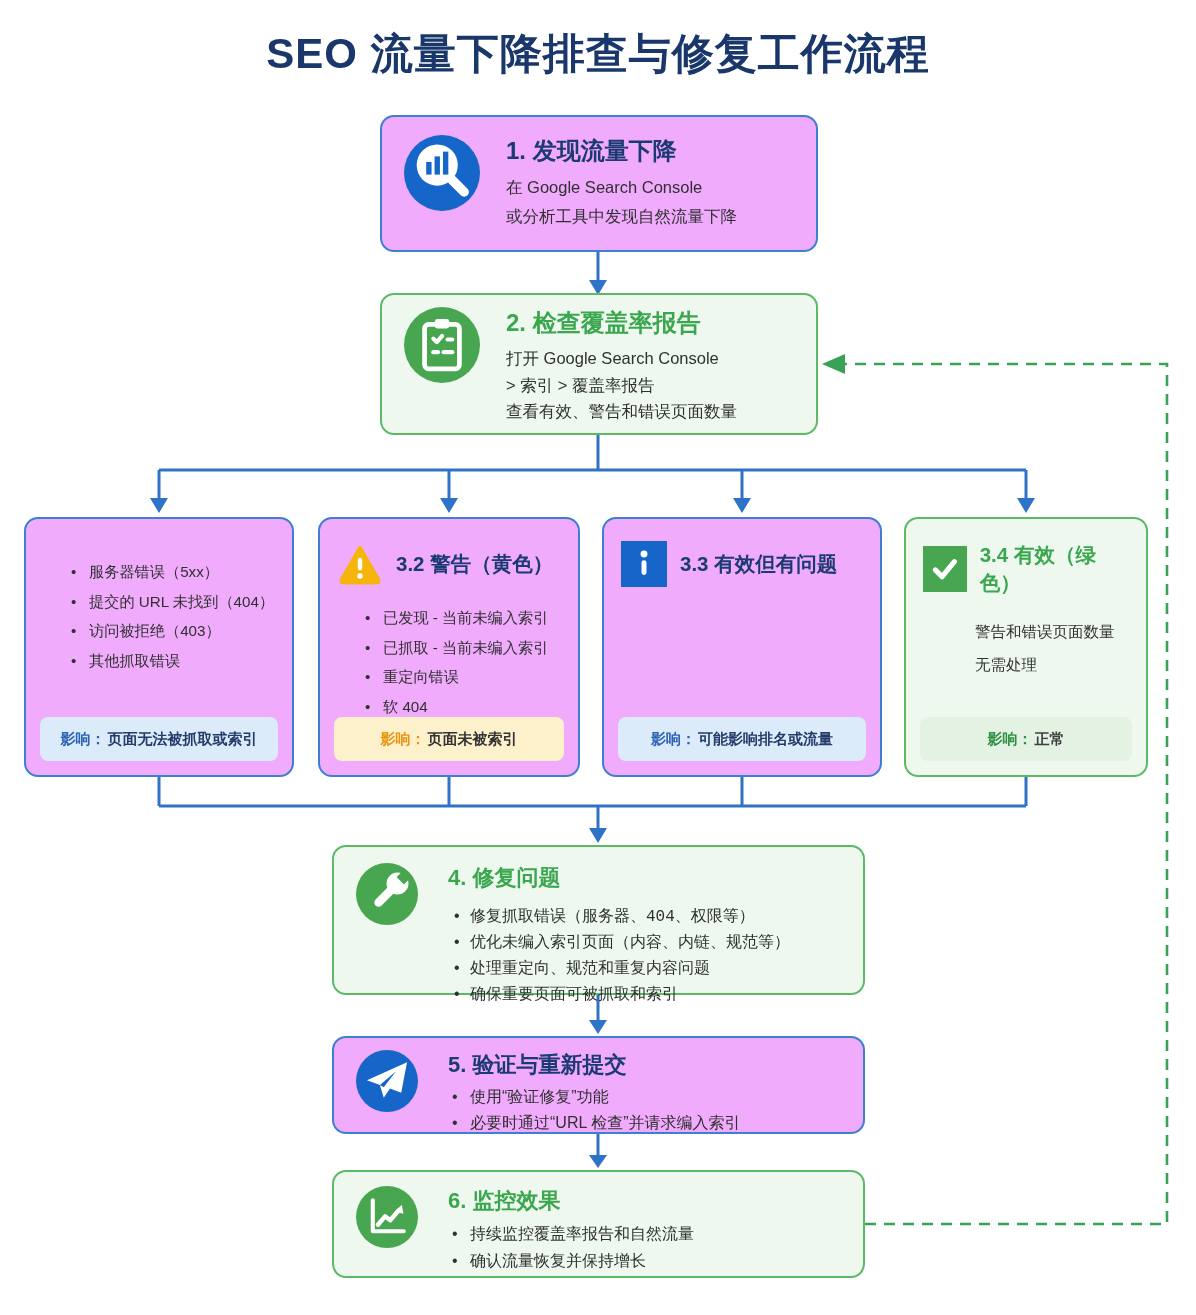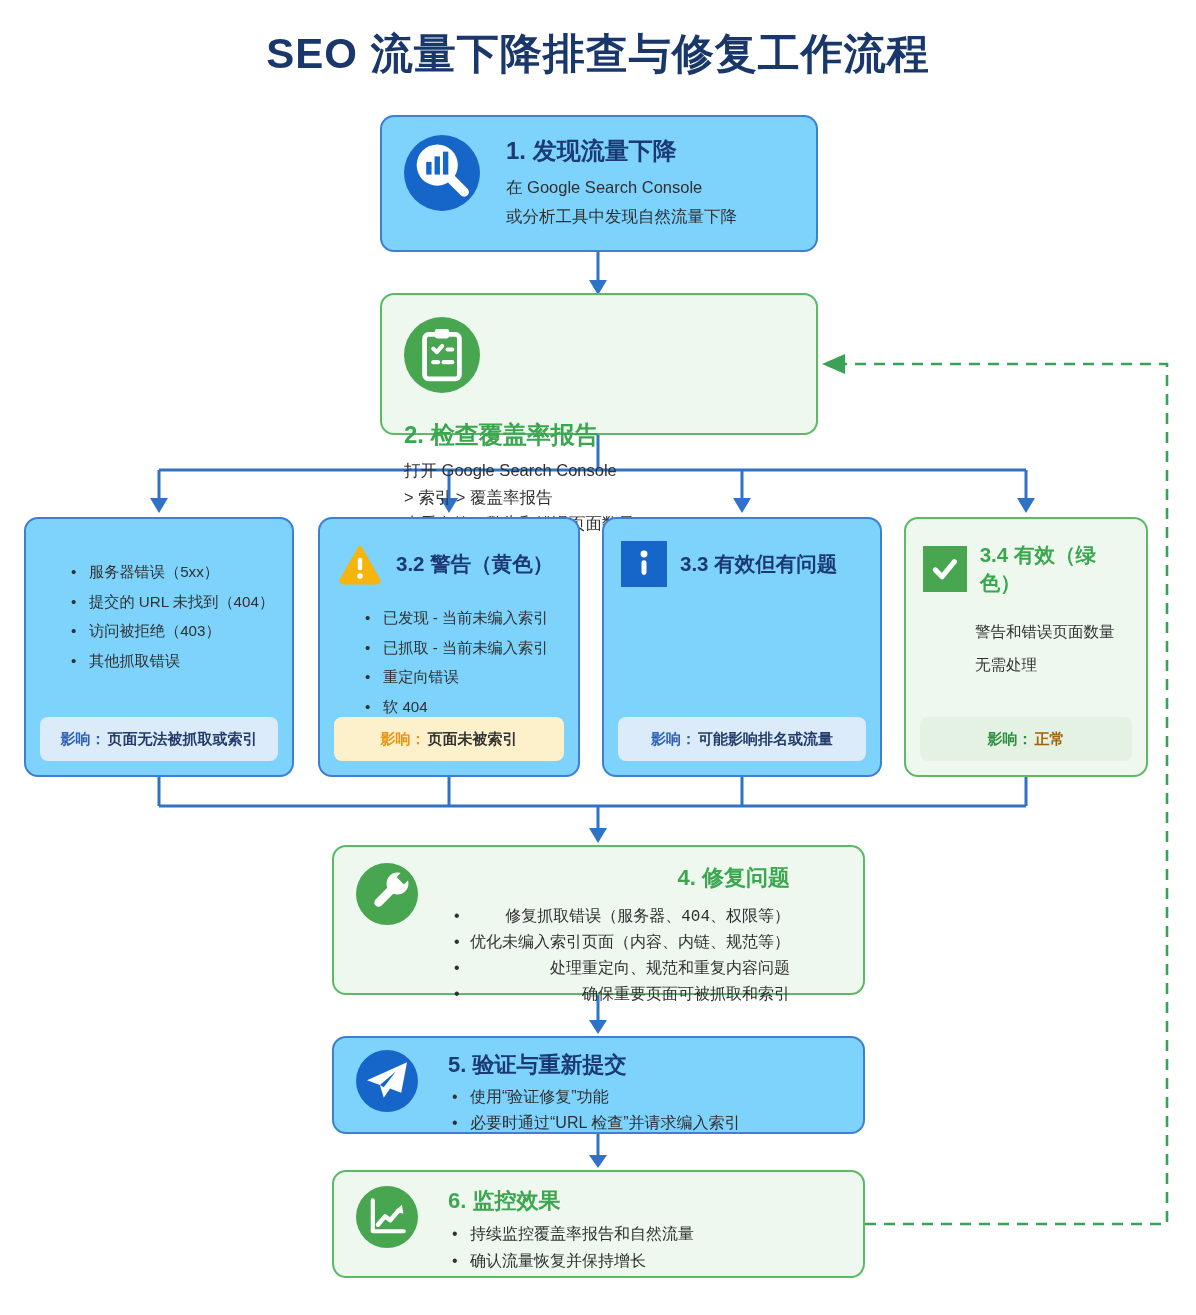--- a/index.html
+++ b/index.html
@@ -6,21 +6,21 @@
   html,body { background:#ffffff; }
   body { font-family:"Liberation Sans","DejaVu Sans",sans-serif; }
   #canvas { position:relative; width:1196px; height:1315px; margin:0 auto; background:#ffffff; overflow:hidden; }
 
   .page-title { position:absolute; top:26px; left:0; width:100%; text-align:center;
     font-size:42px; font-weight:800; color:#19376b; letter-spacing:1px; }
 
   svg.connectors { position:absolute; left:0; top:0; width:1196px; height:1315px; pointer-events:none; }
 
   .card { position:absolute; border-radius:14px; }
-  .card.blue  { background:#7dd3fc; border:2px solid #3d7fd0; }
+  .card.blue  { background:#f0abfc; border:2px solid #3d7fd0; }
   .card.green { background:#eef8ef; border:2px solid #5cb966; }
 
   
   .hcard { display:flex; align-items:flex-start; padding:18px 22px; gap:26px; }
   .hcard .icon-circle { flex:none; border-radius:50%; display:flex; align-items:center; justify-content:center; }
   .big-circle { width:76px; height:76px; }
   .mid-circle { width:62px; height:62px; }
   .sm-circle  { width:46px; height:46px; }
   .circle-blue  { background:#1666c9; }
   .circle-green { background:#47a64f; }
@@ -47,21 +47,21 @@
   .plain-lines p { font-size:15.5px; color:#303030; line-height:2.15; }
 
   .impact { position:absolute; left:14px; right:14px; bottom:14px; height:44px; border-radius:8px;
     display:flex; align-items:center; justify-content:center; font-size:15px; gap:2px;text-align:center; }
   .impact-blue   { background:#dcebf9; }
   .impact-yellow { background:#fdf1cc; }
   .impact-green  { background:#e3f2e3; }
   .impact .lbl { font-weight:700; }
   .impact-blue .lbl   { color:#2b62b5; } .impact-blue .txt   { color:#233c6b; font-weight:600; }
   .impact-yellow .lbl { color:#e89410; } .impact-yellow .txt { color:#333333; font-weight:600; }
-  .impact-green .lbl  { color:#2f8f41; } .impact-green .txt  { color:#a16207; font-weight:600; }
+  .impact-green .lbl  { color:#2f8f41; } .impact-green .txt  { color:#404040; font-weight:600; }
 
   .step-card ul.bullets { margin-top:8px; }
   .step-card ul.bullets li { font-size:16px; line-height:1.72; }
 </style>
 </head>
 <body>
 
 <div id="canvas">
 
   <div class="page-title">SEO 流量下降排查与修复工作流程</div>
@@ -104,21 +104,21 @@
     </div>
     <div>
       <div class="step-title-blue fs24">1. 发现流量下降</div>
       <div class="body-lines mt6">
         <p>在 Google Search Console</p>
         <p>或分析工具中发现自然流量下降</p>
       </div>
     </div>
   </div>
 
-  <div class="card green hcard step-card" style="left:380px;top:293px;width:438px;height:142px;padding-top:22px;flex-direction:column;">
+  <div class="card green hcard step-card" style="left:380px;top:293px;width:438px;height:142px;padding-top:12px;">
     <div class="icon-circle big-circle circle-green">
       <svg viewBox="0 0 48 48" fill="none" stroke="#fff">
         <rect x="13" y="11" width="22" height="28" rx="2.5" stroke-width="3"></rect>
         <rect x="19.5" y="7.5" width="9" height="6" rx="1.5" fill="#fff" stroke="none"></rect>
         <path d="M18.5 20 l2.2 2.2 3.4 -3.9" stroke-width="2.6" stroke-linecap="round" stroke-linejoin="round"></path>
         <line x1="27.5" y1="20.5" x2="30.5" y2="20.5" stroke-width="2.6" stroke-linecap="round"></line>
         <line x1="18.5" y1="28.5" x2="21.5" y2="28.5" stroke-width="2.6" stroke-linecap="round"></line>
         <line x1="25" y1="28.5" x2="30.5" y2="28.5" stroke-width="2.6" stroke-linecap="round"></line>
       </svg>
     </div>
@@ -196,21 +196,21 @@
     <div class="plain-lines">
       <p>警告和错误页面数量</p>
       <p>无需处理</p>
     </div>
     <div class="impact impact-green">
       <span class="lbl">影响：</span>
       <span class="txt">正常</span>
     </div>
   </div>
 
-  <div class="card green hcard step-card" style="left:332px;top:845px;width:533px;height:150px;padding-top:16px;gap:30px;text-align:right;">
+  <div class="card green hcard step-card" style="left:332px;top:845px;width:533px;height:150px;padding-top:16px;gap:30px;">
     <div class="icon-circle mid-circle circle-green">
       <svg viewBox="0 0 48 48">
         <g transform="rotate(45 24 24)">
           <circle cx="24" cy="12.5" r="8.5" fill="#fff"></circle>
           <rect x="20" y="0.5" width="8" height="9" fill="#47a64f"></rect>
           <rect x="20.7" y="15.5" width="6.6" height="21" rx="3.3" fill="#fff"></rect>
         </g>
       </svg>
     </div>
     <div>

